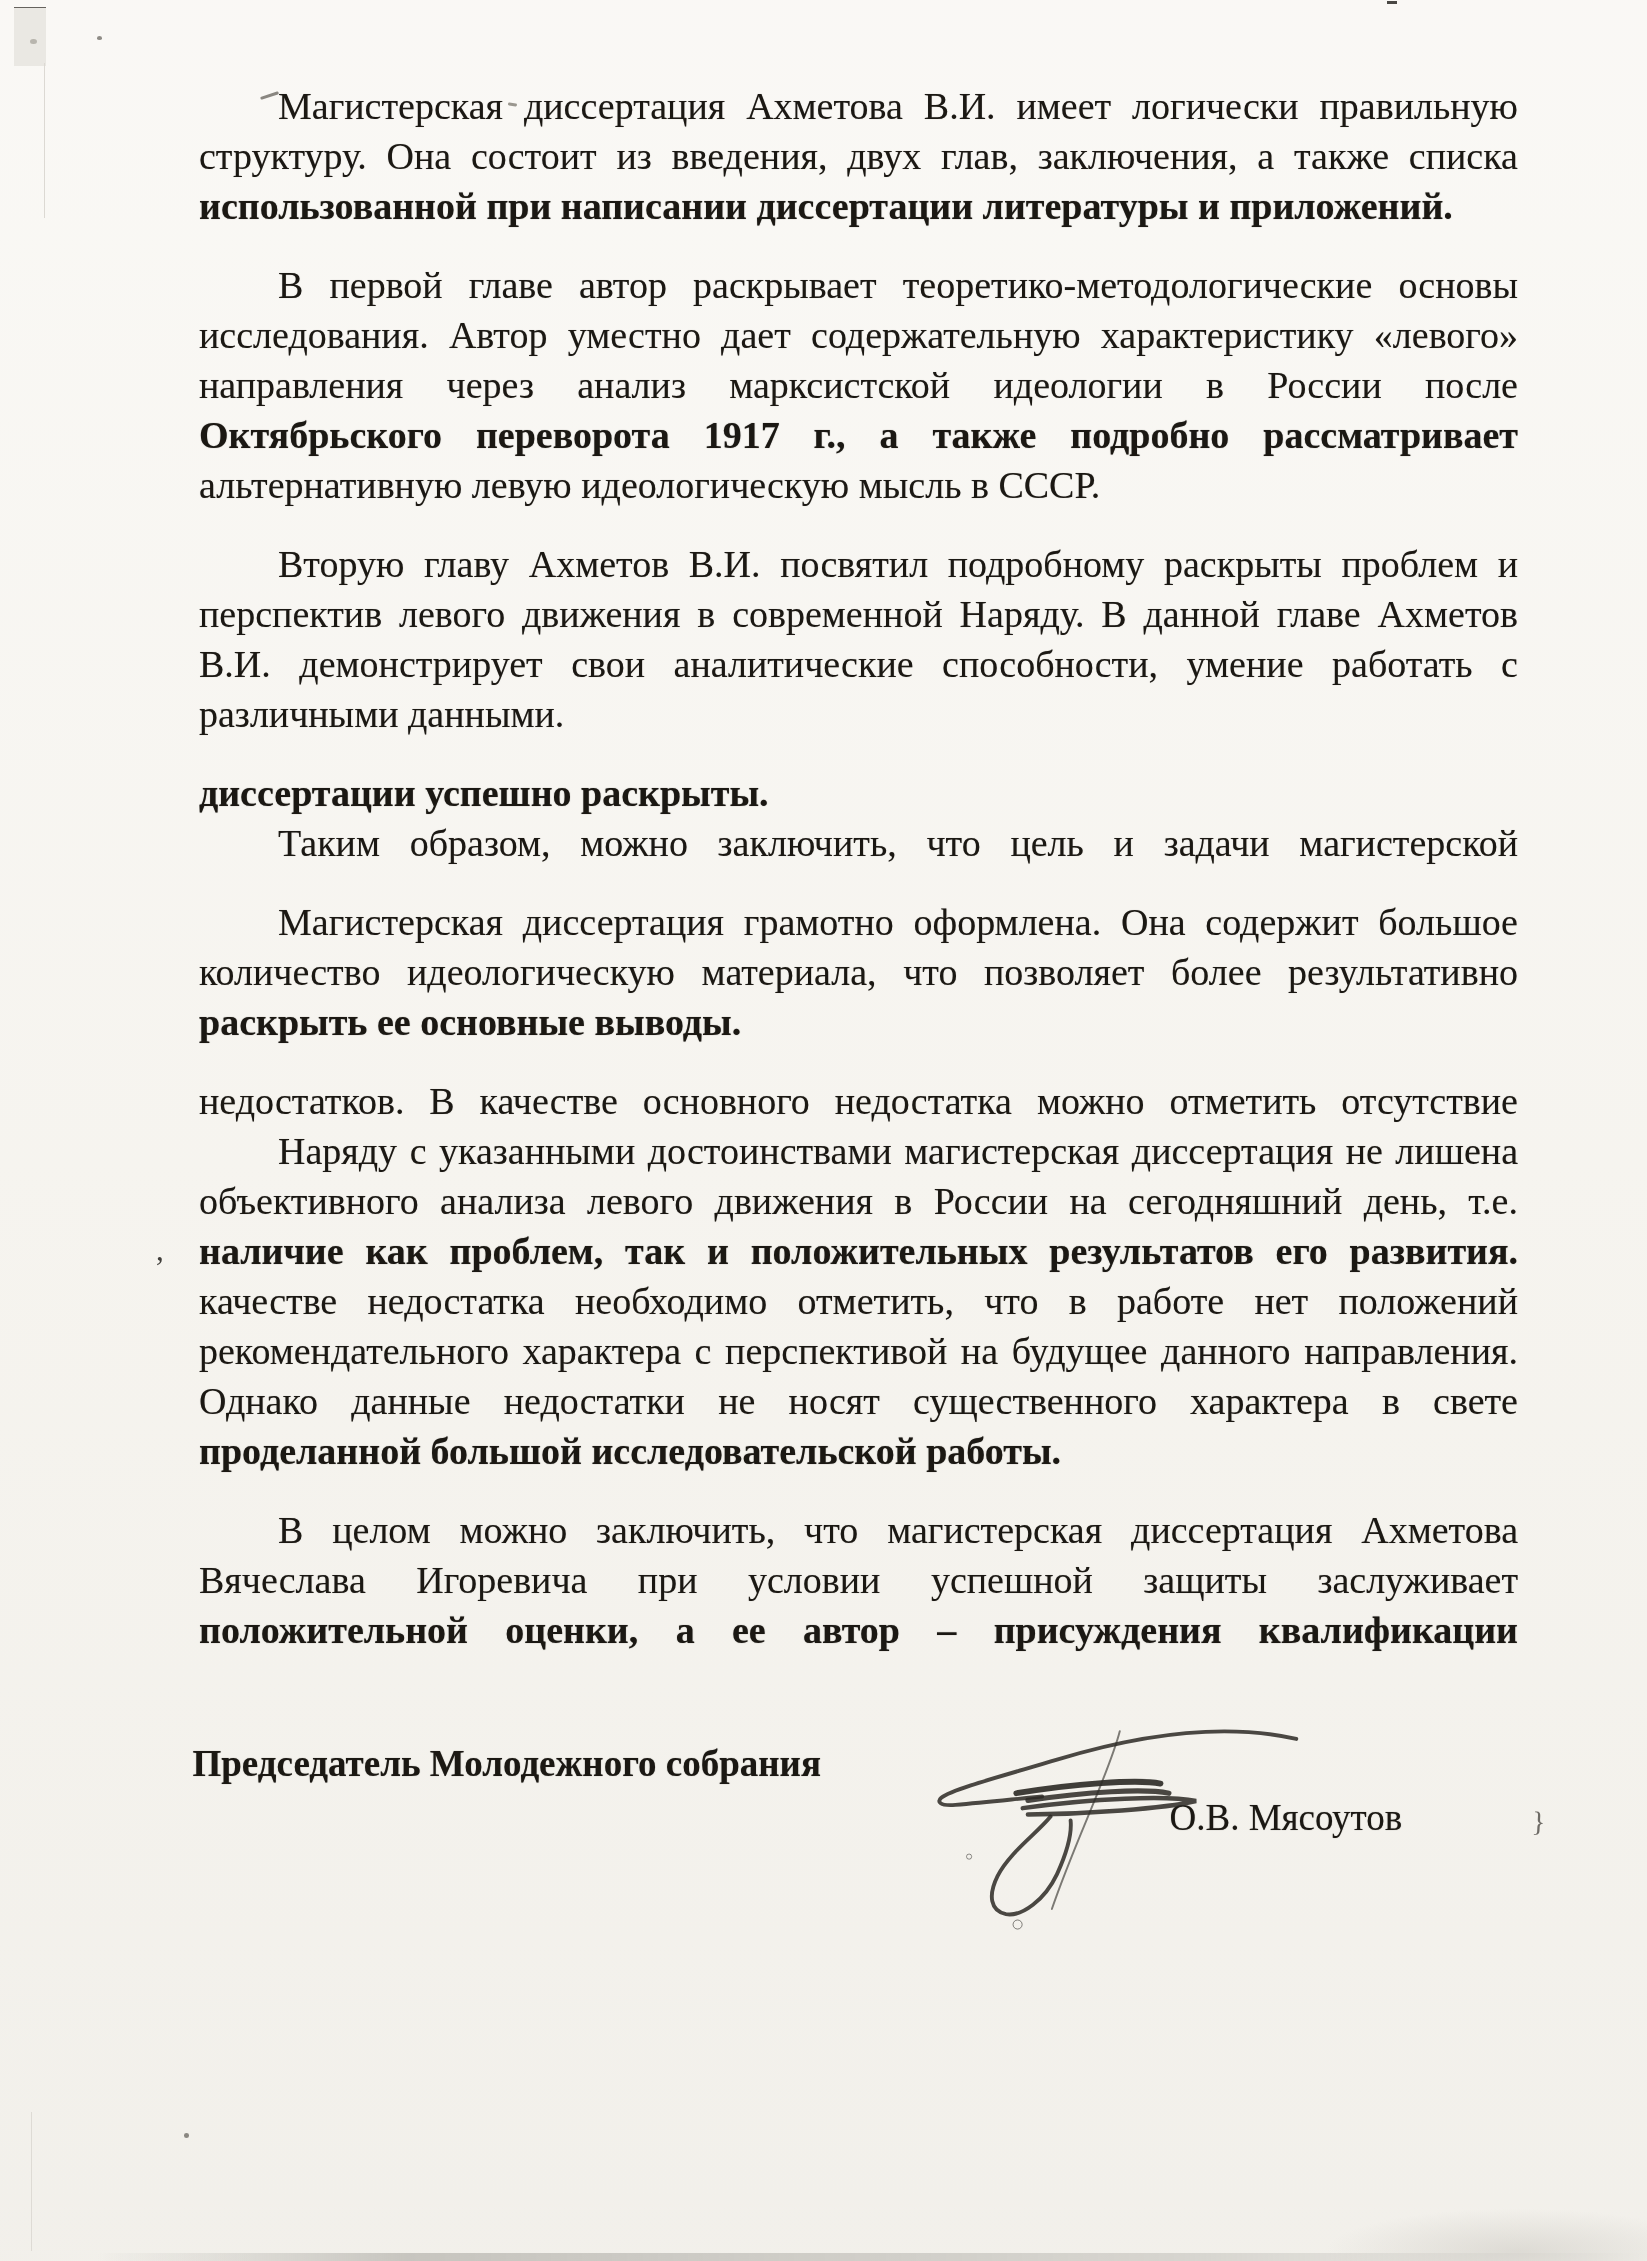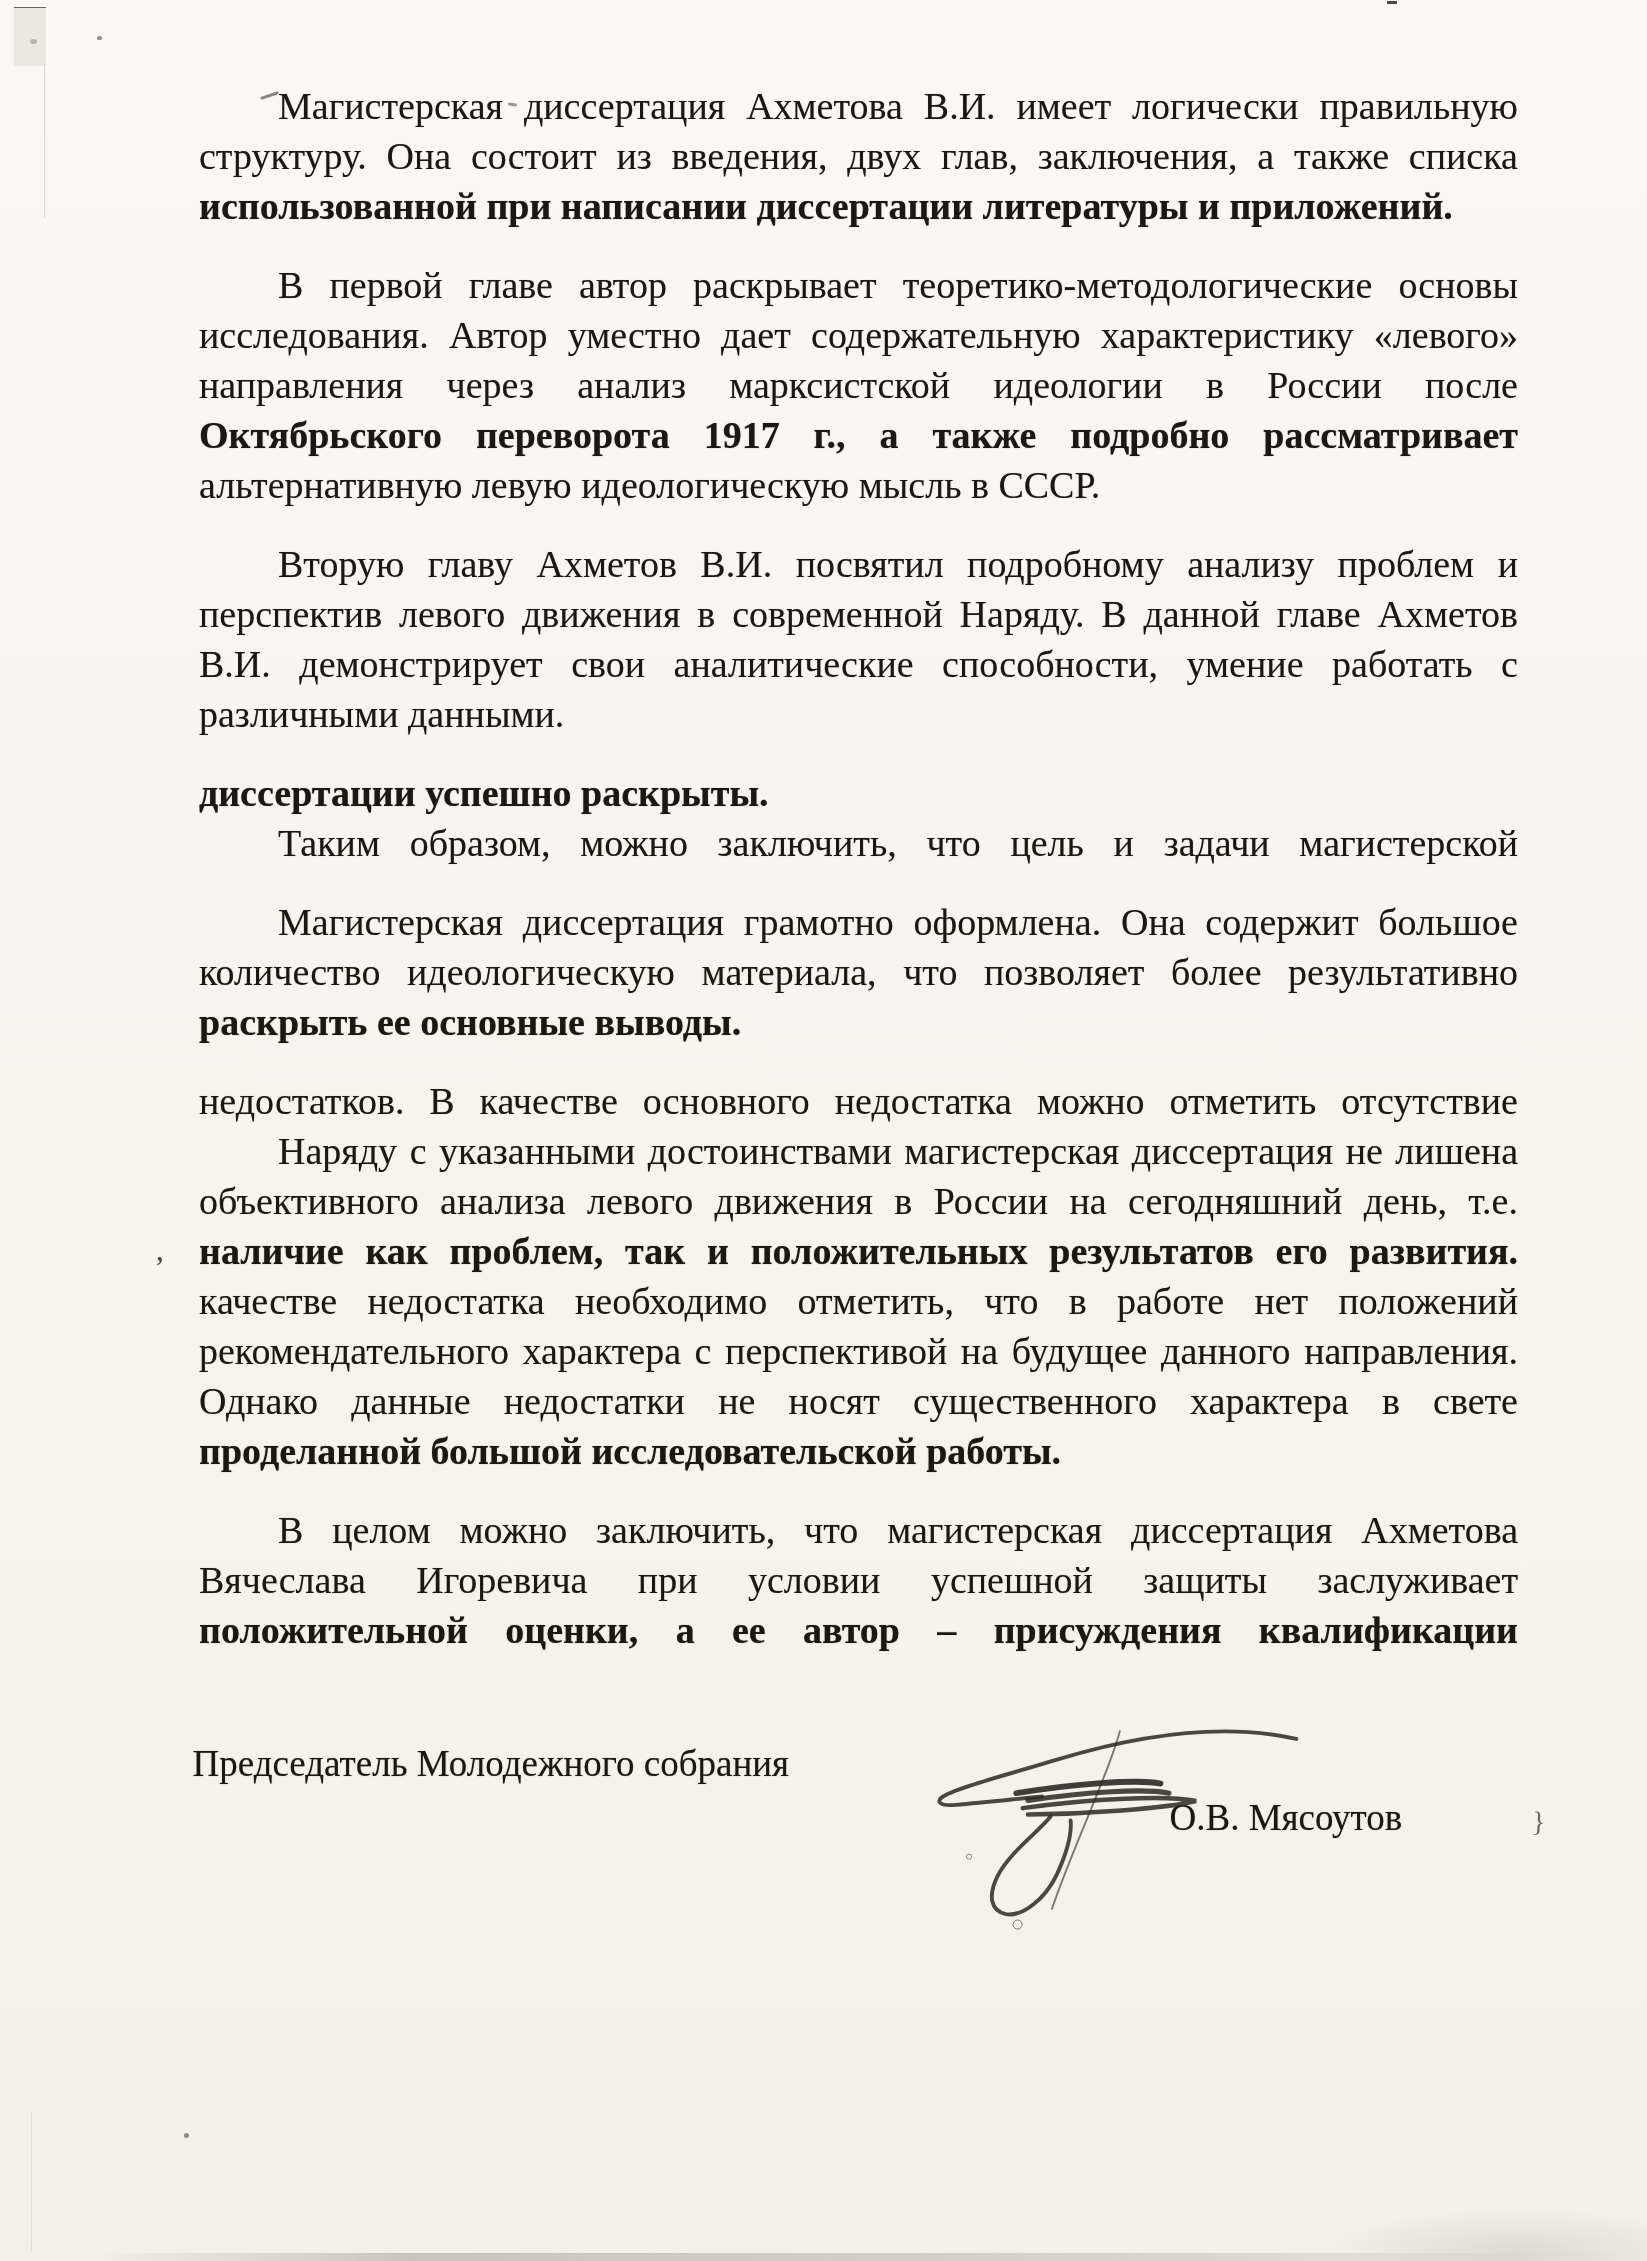--- a/index.html
+++ b/index.html
@@ -26,21 +26,21 @@
     white-space:normal;
   }
   .line.j::after{content:"";display:inline-block;width:100%;height:0;}
   .line.first{text-indent:79px;}
   .line.heavy{font-weight:700;text-shadow:0 0 1px rgba(20,18,14,.5);}
   .sig-block{
     position:relative;
     margin:82px 0 0 -6.5px;
     font-size:37px;
   }
-  .sig-line{height:54px;line-height:54px;font-weight:400;text-shadow:0 0 1px rgba(20,18,14,.45);}
+  .sig-line{height:54px;line-height:54px;font-weight:700;text-shadow:0 0 1px rgba(20,18,14,.45);}
   .sig-name{
     position:absolute;left:977px;top:54px;height:54px;line-height:54px;
     font-weight:400;text-shadow:0 0 1px rgba(20,18,14,.45);white-space:nowrap;
   }
   .sig-svg{position:absolute;left:725px;top:-24.5px;width:388px;height:220px;overflow:visible;}
   .sig-svg path,.sig-svg circle{stroke:#2b2925;fill:none;}
   
   .art{position:absolute;pointer-events:none;}
   .corner-box{left:14px;top:6.5px;width:32px;height:58px;background:#e9e7e2;border-top:1.9px solid #55524d;opacity:.9;}
   .vline1{left:44px;top:63px;width:1.3px;height:155px;background:#dcd9d3;}
@@ -89,21 +89,21 @@
           <div class="line heavy">использованной при написании диссертации литературы и приложений.</div>
         </div>
         <div class="para">
           <div class="line j first">В первой главе автор раскрывает теоретико-методологические основы</div>
           <div class="line j">исследования. Автор уместно дает содержательную характеристику «левого»</div>
           <div class="line j">направления через анализ марксистской идеологии в России после</div>
           <div class="line j heavy">Октябрьского переворота 1917 г., а также подробно рассматривает</div>
           <div class="line">альтернативную левую идеологическую мысль в СССР.</div>
         </div>
         <div class="para">
-          <div class="line j first">Вторую главу Ахметов В.И. посвятил подробному анализу проблем и</div>
+          <div class="line j first">Вторую главу Ахметов В.И. посвятил подробному раскрыты проблем и</div>
           <div class="line j">перспектив левого движения в современной Наряду. В данной главе Ахметов</div>
           <div class="line j">В.И. демонстрирует свои аналитические способности, умение работать с</div>
           <div class="line">различными данными.</div>
         </div>
         <div class="para">
           <div class="line heavy">диссертации успешно раскрыты.</div>
           <div class="line j first">Таким образом, можно заключить, что цель и задачи магистерской</div>
         </div>
         <div class="para">
           <div class="line j first">Магистерская диссертация грамотно оформлена. Она содержит большое</div>

